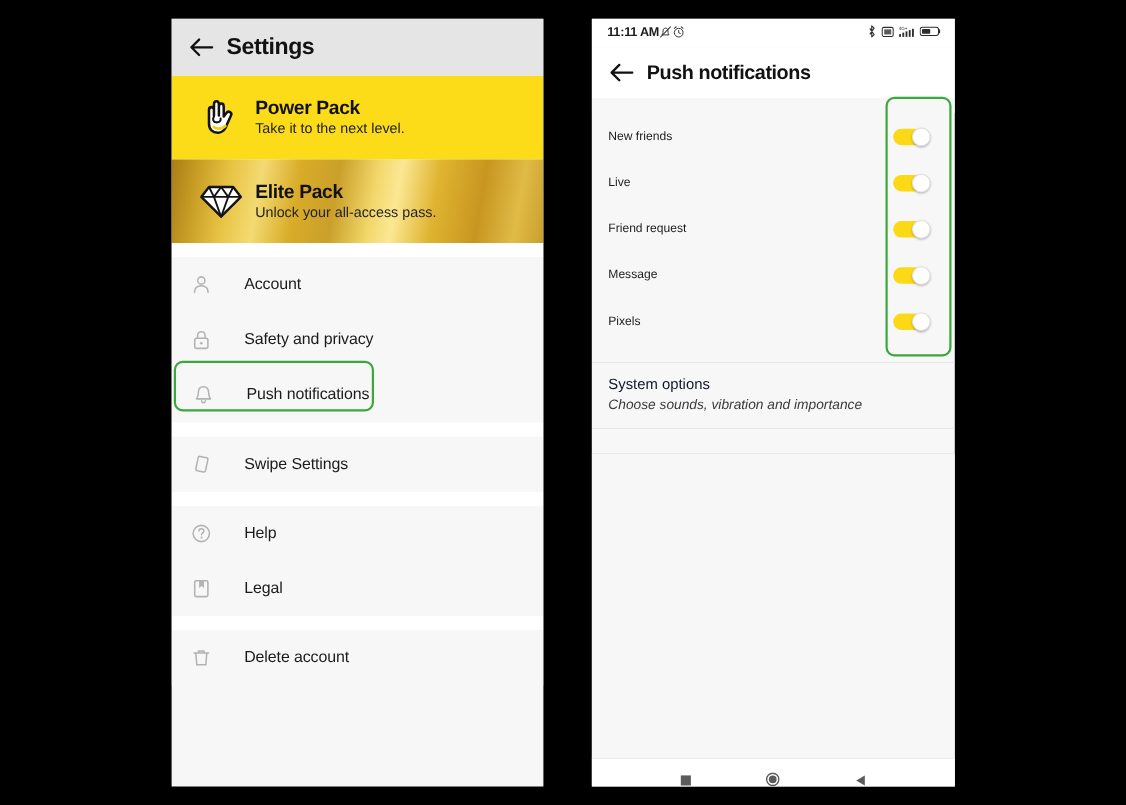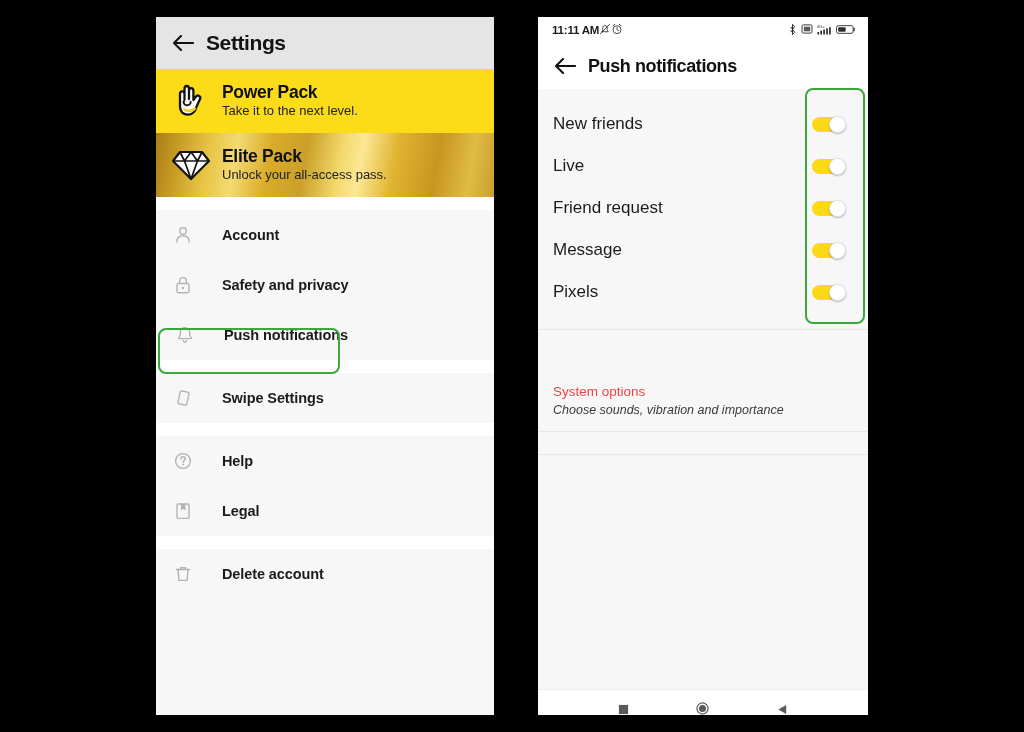--- a/index.html
+++ b/index.html
@@ -54,24 +54,24 @@
   }
   .settings-title {
     font-size: 21px;
     font-weight: bold;
     color: #121212;
     letter-spacing: -0.4px;
   }
 
   
   .promo {
-    height: 64px;
-    display: flex;
-    align-items: center;
-    padding-left: 12px;
+    height: 76px;
+    display: flex;
+    align-items: center;
+    padding-left: 22px;
     box-sizing: border-box;
   }
   .promo-power {
     background: #fcdb18;
   }
   .promo-elite {
     background: linear-gradient(100deg,
       #a97d18 0%, #c79c24 7%, #e8c445 16%, #f3da72 24%,
       #d9ab28 34%, #caa02a 44%, #f2d76a 54%, #fbe894 60%,
       #e0b431 70%, #c79620 82%, #e0bb46 92%, #c99f2b 100%);
@@ -118,21 +118,21 @@
     width: 26px;
     flex: none;
     display: flex;
     align-items: center;
     justify-content: center;
     margin-right: 26px;
   }
   .menu-label {
     font-size: 14.5px;
     color: #1b1b1b;
-    font-weight: 700;
+    font-weight: 400;
     letter-spacing: -0.1px;
   }
   
   .menu-row.highlighted {
     margin: 0 0 0 2px;
   }
   .hl-box {
     position: absolute;
     border: 2px solid #3aa83a;
     border-radius: 8px;
@@ -200,21 +200,21 @@
 
   
   .toggle-row {
     height: 42px;
     display: flex;
     align-items: center;
     padding: 0 22px 0 15px;
     box-sizing: border-box;
   }
   .toggle-label {
-    font-size: 17px;
+    font-size: 11px;
     color: #1c1c1c;
     font-weight: 500;
   }
   .switch {
     margin-left: auto;
     width: 34px;
     height: 17px;
     position: relative;
     flex: none;
   }
@@ -245,24 +245,23 @@
     margin-top: 16px;
   }
 
   
   .option-row {
     padding: 11px 15px 12px 15px;
     box-sizing: border-box;
   }
   .option-title {
     font-size: 13.5px;
-    color: #ef4444;
+    color: #0f172a;
     font-weight: 500;
     line-height: 1.35;
-    margin-top: 42px;
   }
   .option-sub {
     font-size: 12.5px;
     color: #3a3a3a;
     line-height: 1.35;
     margin-top: 1px;
     font-style: italic;
   }
   .option-divider {
     height: 1px;

